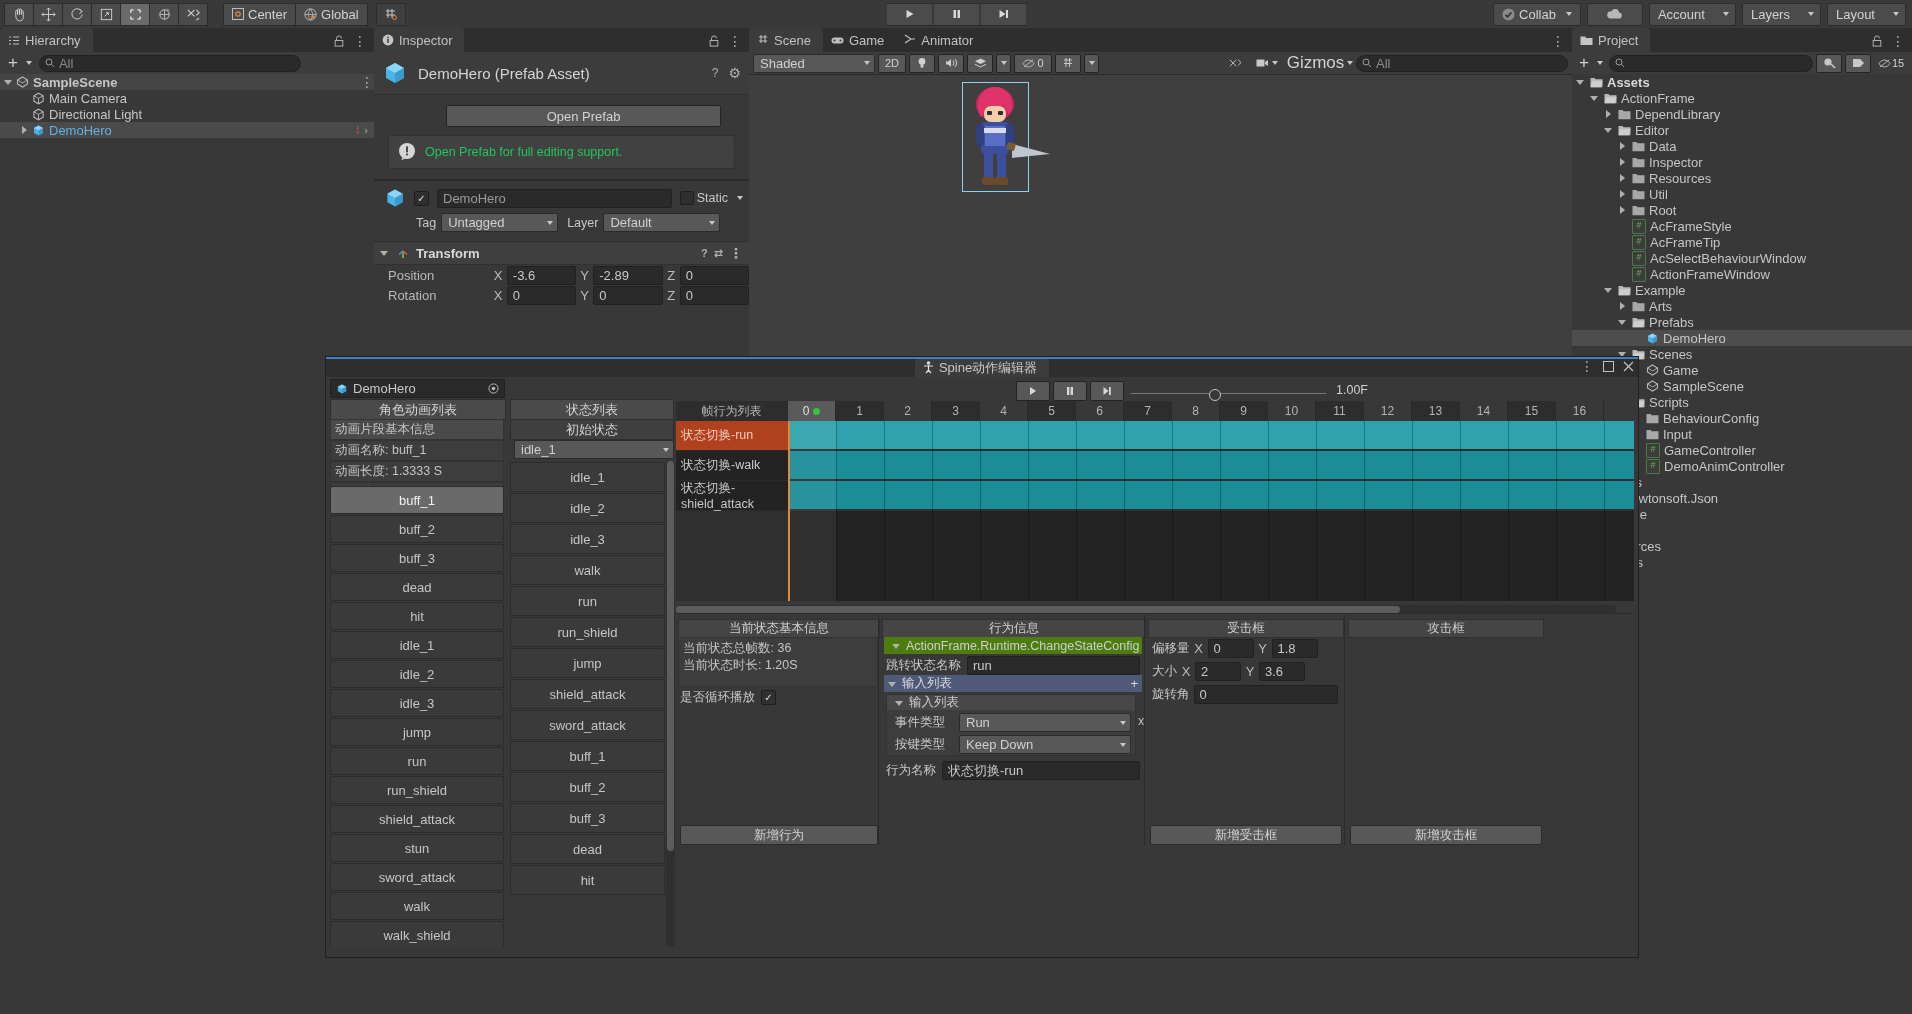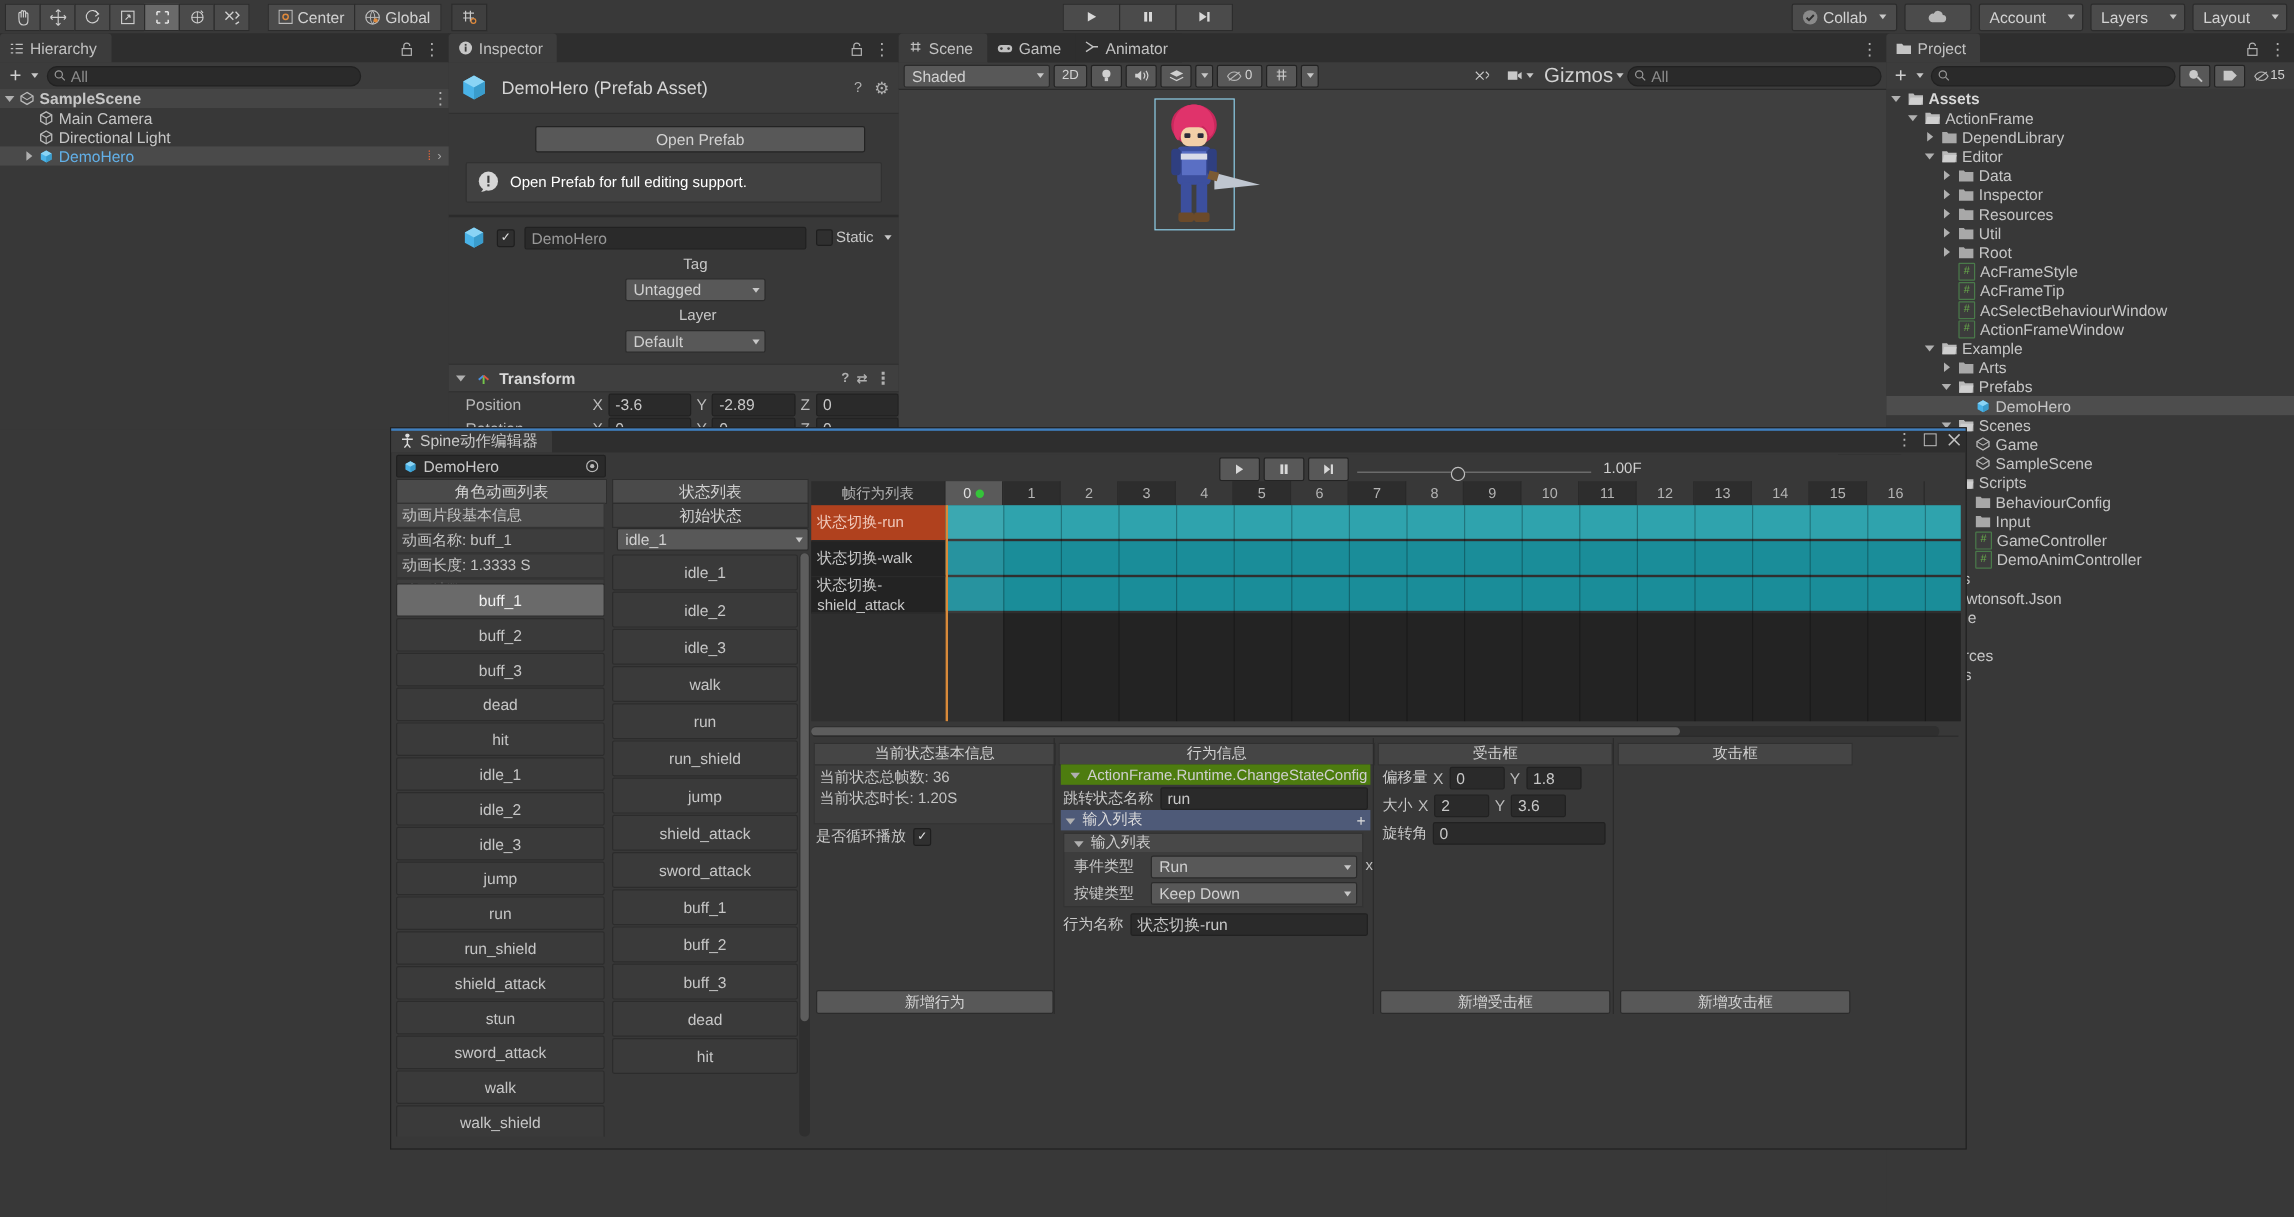--- a/index.html
+++ b/index.html
@@ -35,40 +35,40 @@
   .h-row.sel{background:#4a4a4a;}
   .tri{width:10px;height:10px;display:inline-block;position:relative;flex:0 0 10px;}
   .tri:before{content:"";position:absolute;left:2px;top:1px;border-left:5px solid #b0b0b0;border-top:4px solid transparent;border-bottom:4px solid transparent;}
   .tri.open:before{left:0px;top:3px;border-left:4px solid transparent;border-right:4px solid transparent;border-top:5px solid #b0b0b0;border-bottom:none;}
 
   
   #inspector{left:374px;top:28px;width:375px;height:330px;background:#383838;}
   .insp-head{height:42px;background:#3c3c3c;display:flex;align-items:center;padding:0 8px;gap:10px;border-bottom:1px solid #303030;}
   .cube{width:26px;height:26px;}
   .sep{height:1px;background:#2b2b2b;}
-  .warnbox{margin:8px 14px;background:#414141;border:1px solid #313131;border-radius:2px;height:32px;display:flex;align-items:center;gap:8px;padding:0 8px;font-size:12.5px;color:#ffffff;}
+  .warnbox{margin:8px 14px;background:#414141;border:1px solid #313131;border-radius:2px;height:32px;display:flex;align-items:center;gap:8px;padding:0 8px;font-size:12.5px;color:#22c55e;}
   .comp-head{height:22px;display:flex;align-items:center;gap:6px;padding:0 6px;background:#3f3f3f;border-top:1px solid #303030;border-bottom:1px solid #303030;font-weight:bold;color:#d8d8d8;font-size:13px;}
   .vrow{height:20px;display:flex;align-items:center;padding-left:14px;gap:4px;font-size:13px;}
   .vrow .nm{width:110px;color:#b9b9b9;}
   .axis{color:#bdbdbd;width:10px;text-align:center;}
 
   
   #scene{left:749px;top:28px;width:823px;height:330px;background:#383838;}
   #sceneview{position:absolute;left:0;top:46px;width:823px;height:284px;background:#3f3f3f;border-top:1px solid #2a2a2a;}
 
   
   #project{left:1572px;top:28px;width:340px;height:986px;background:#383838;}
   .p-row{height:16px;display:flex;align-items:center;gap:4px;font-size:13px;color:#c6c6c6;}
   .p-row.sel{background:#4d4d4d;}
   .folder{width:13px;height:11px;flex:0 0 13px;}
   .cs{width:12px;height:13px;flex:0 0 12px;background:#3c3c3c;border:1px solid #4a7a4a;border-radius:1px;color:#6ab04c;font-size:9px;line-height:11px;text-align:center;}
 
   
   #spine{position:absolute;left:325px;top:356px;width:1312px;height:600px;background:#383838;border:1px solid #202020;}
-  #spine-titlebar{height:20px;background:#2e2e2e;display:flex;align-items:flex-end;position:relative;}
+  #spine-titlebar{height:20px;background:#2e2e2e;display:flex;align-items:flex-end;position:relative;justify-content:center;}
   #spine-titlebar:before{content:"";position:absolute;left:0;top:0;width:100%;height:2px;background:#3f7fbf;}
   .win-tab{height:19px;background:#3c3c3c;display:flex;align-items:center;gap:5px;padding:0 12px 0 8px;font-size:13px;color:#c9c9c9;border-top-left-radius:3px;border-top-right-radius:3px;}
   .win-ctl{position:absolute;right:4px;top:2px;display:flex;align-items:center;gap:9px;color:#c0c0c0;font-size:13px;}
 
   .col-head{height:19px;background:#4a4a4a;border:1px solid #2e2e2e;display:flex;align-items:center;justify-content:center;font-size:13px;color:#d2d2d2;}
   .listbtn{height:26px;margin:1px 0;background:#3a3a3a;border:1px solid #2c2c2c;border-radius:2px;display:flex;align-items:center;justify-content:center;font-size:13px;color:#c6c6c6;}
   .listbtn.sel{background:#6a6a6a;color:#f0f0f0;}
   .inforow{background:#3d3d3d;border:1px solid #333;font-size:12.5px;color:#c4c4c4;padding:1px 4px;}
 
   .scrollv{position:absolute;width:9px;background:#2f2f2f;border-radius:4px;}
@@ -342,21 +342,21 @@
       </svg>
       <div style="width:13px;height:13px;background:#2f2f2f;border:1px solid #1e1e1e;border-radius:2px;display:flex;align-items:center;justify-content:center;font-size:10px;color:#e0e0e0;">✓</div>
       <div class="fld" style="flex:1;color:#9a9a9a;">DemoHero</div>
       <div style="display:flex;align-items:center;gap:3px;">
         <div style="width:12px;height:12px;background:#2f2f2f;border:1px solid #1e1e1e;border-radius:2px;"></div>
         <span style="font-size:12.5px;">Static</span>
         <span class="caret sm"></span>
       </div>
     </div>
 
-    <div style="display:flex;align-items:center;padding:4px 6px 0 42px;gap:5px;flex-direction:column;">
+    <div style="display:flex;align-items:center;padding:4px 6px 0 42px;gap:5px;">
       <span style="font-size:12.5px;">Tag</span>
       <div class="drop" style="width:105px;">
         <span>Untagged</span>
           <span class="caret sm"></span>
       </div>
       <span style="font-size:12.5px;margin-left:4px;">Layer</span>
       <div class="drop" style="width:105px;">
         <span>Default</span>
           <span class="caret sm"></span>
       </div>

